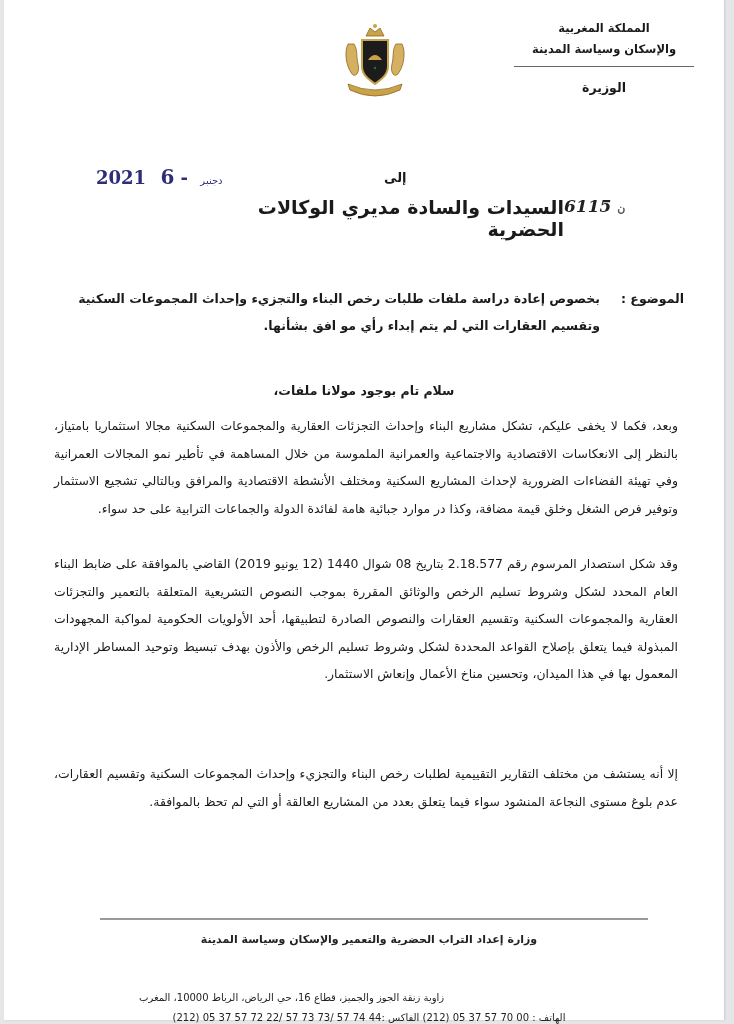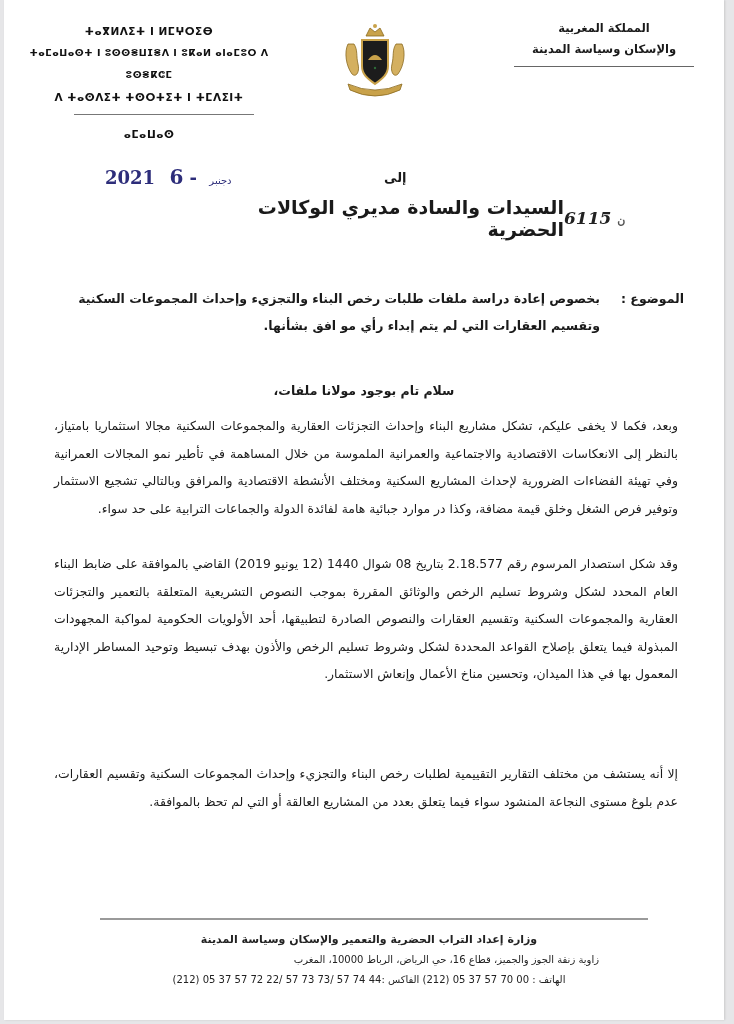--- a/index.html
+++ b/index.html
@@ -16,26 +16,26 @@
   }
   .abs { position: absolute; }
   .ar { direction: rtl; text-align: right; }
   .center { text-align: center; }
   .hdr-right { left: 500px; top: 18px; width: 200px; font-size: 11.5px; font-weight: bold; line-height: 21px; }
   .hdr-right .line { border-top: 1px solid #666; margin: 6px 10px 10px 10px; }
   .hdr-right .minister { font-size: 12.5px; margin-top: 4px; }
   .hdr-left { left: 10px; top: 20px; width: 270px; font-size: 10.5px; font-weight: bold; letter-spacing: 0.5px; line-height: 22px; color: #111; }
   .hdr-left .line { border-top: 1px solid #777; margin: 6px 30px 8px 60px; }
   .emblem { left: 336px; top: 22px; width: 70px; height: 78px; }
-  .date-stamp { left: 92px; top: 165px; font-family: "DejaVu Serif", serif; color: #2d2d7a; font-size: 18px; font-weight: bold; margin-left: 9px; }
+  .date-stamp { left: 92px; top: 165px; font-family: "DejaVu Serif", serif; color: #2d2d7a; font-size: 18px; font-weight: bold; }
   .date-stamp .month { font-size: 10px; font-weight: normal; margin: 0 6px; font-family: "DejaVu Sans", sans-serif; }
   .date-stamp .day { font-size: 20px; margin-left: 8px; }
   .to-label { left: 380px; top: 170px; font-size: 13px; font-weight: bold; }
   .recipients { left: 230px; top: 196px; width: 350px; font-size: 19px; font-weight: bold; }
-  .ref-num { left: 560px; top: 208px; font-family: "DejaVu Serif", serif; font-style: italic; font-size: 17px; font-weight: bold; color: #222; }
+  .ref-num { left: 560px; top: 196px; font-family: "DejaVu Serif", serif; font-style: italic; font-size: 17px; font-weight: bold; color: #222; }
   .ref-num .mark { font-size: 11px; font-style: normal; margin-right: 10px; color: #555; }
   .subject { left: 70px; top: 285px; width: 610px; font-size: 12.5px; font-weight: bold; line-height: 27px; }
   .subject .label { position: absolute; right: 0; top: 0; }
   .subject .colon { position: absolute; right: 58px; top: 0; }
   .subject .text { margin-right: 84px; }
   .greeting { left: 60px; top: 383px; width: 600px; font-size: 12.5px; font-weight: bold; }
   .body-text { left: 50px; width: 624px; font-size: 12.4px; line-height: 27.5px; text-align: justify; text-align-last: right; }
   .p1 { top: 412px; }
   .p2 { top: 550px; }
   .p3 { top: 760px; }
@@ -45,29 +45,23 @@
 </style>
 </head>
 <body>
 
 <div class="page">
 
   <div class="abs hdr-right ar center" style="">
     <div>المملكة المغربية</div>
     <div>والإسكان وسياسة المدينة</div>
     <div class="line"></div>
+    <div class="minister">الوزيرة</div>
   </div>
 
-  <div class="abs hdr-left center">
-    <div>ⵜⴰⴳⵍⴷⵉⵜ ⵏ ⵍⵎⵖⵔⵉⴱ</div>
-    <div style="font-size:9.5px;">ⵜⴰⵎⴰⵡⴰⵙⵜ ⵏ ⵓⵙⵙⴻⵡⵊⴻⴷ ⵏ ⵓⴽⴰⵍ ⴰⵏⴰⵎⵓⵔ ⴷ ⵓⵙⴻⴽⵛⵎ</div>
-    <div>ⴷ ⵜⴰⵙⴷⵉⵜ ⵜⵙⵔⵜⵉⵜ ⵏ ⵜⵎⴷⵉⵏⵜ</div>
-    <div class="line"></div>
-    <div>ⴰⵎⴰⵡⴰⵙ</div>
-  </div>
 
   <div class="abs emblem">
     <svg width="70" height="78" viewBox="0 0 70 78">
 
       <path d="M26 14 L30 6 L35 10 L40 6 L44 14 Z" fill="#c9a24a" stroke="#8a6a20" stroke-width="0.8"></path>
       <circle cx="35" cy="4" r="2" fill="#c9a24a"></circle>
 
       <path d="M8 22 C4 30 6 44 12 52 C16 56 20 50 18 42 C16 34 18 28 14 22 Z" fill="#d4b060" stroke="#8a6a20" stroke-width="0.8"></path>
       <path d="M62 22 C66 30 64 44 58 52 C54 56 50 50 52 42 C54 34 52 28 56 22 Z" fill="#d4b060" stroke="#8a6a20" stroke-width="0.8"></path>
 
@@ -102,17 +96,17 @@
 
   <div class="abs greeting ar center" style="text-align:center;">سلام تام بوجود مولانا ملفات،</div>
 
   <div class="abs body-text ar p1">وبعد، فكما لا يخفى عليكم، تشكل مشاريع البناء وإحداث التجزئات العقارية والمجموعات السكنية مجالا استثماريا بامتياز، بالنظر إلى الانعكاسات الاقتصادية والاجتماعية والعمرانية الملموسة من خلال المساهمة في تأطير نمو المجالات العمرانية وفي تهيئة الفضاءات الضرورية لإحداث المشاريع السكنية ومختلف الأنشطة الاقتصادية والمرافق وبالتالي تشجيع الاستثمار وتوفير فرص الشغل وخلق قيمة مضافة، وكذا در موارد جبائية هامة لفائدة الدولة والجماعات الترابية على حد سواء.</div>
   <div class="abs body-text ar p2">وقد شكل استصدار المرسوم رقم 2.18.577 بتاريخ 08 شوال 1440 (12 يونيو 2019) القاضي بالموافقة على ضابط البناء العام المحدد لشكل وشروط تسليم الرخص والوثائق المقررة بموجب النصوص التشريعية المتعلقة بالتعمير والتجزئات العقارية والمجموعات السكنية وتقسيم العقارات والنصوص الصادرة لتطبيقها، أحد الأولويات الحكومية لمواكبة المجهودات المبذولة فيما يتعلق بإصلاح القواعد المحددة لشكل وشروط تسليم الرخص والأذون بهدف تبسيط وتوحيد المساطر الإدارية المعمول بها في هذا الميدان، وتحسين مناخ الأعمال وإنعاش الاستثمار.</div>
   <div class="abs body-text ar p3">إلا أنه يستشف من مختلف التقارير التقييمية لطلبات رخص البناء والتجزيء وإحداث المجموعات السكنية وتقسيم العقارات، عدم بلوغ مستوى النجاعة المنشود سواء فيما يتعلق بعدد من المشاريع العالقة أو التي لم تحظ بالموافقة.</div>
 
   <div class="abs footer-line"></div>
   <div class="abs footer center" style="left:135px;">
     <div class="org ar" style="text-align:center;">وزارة إعداد التراب الحضرية والتعمير والإسكان وسياسة المدينة</div>
-    <div class="ar" style="text-align:right;">زاوية زنقة الجوز والجميز، قطاع 16، حي الرياض، الرباط 10000، المغرب</div>
+    <div class="ar" style="text-align:left;margin-top:38px;">زاوية زنقة الجوز والجميز، قطاع 16، حي الرياض، الرباط 10000، المغرب</div>
     <div class="ar" style="text-align:center;">الهاتف : 00 70 57 37 05 (212) الفاكس :44 74 57 /73 73 57 /22 72 57 37 05 (212)</div>
   </div>
 
 </div>
 
 </body></html>

